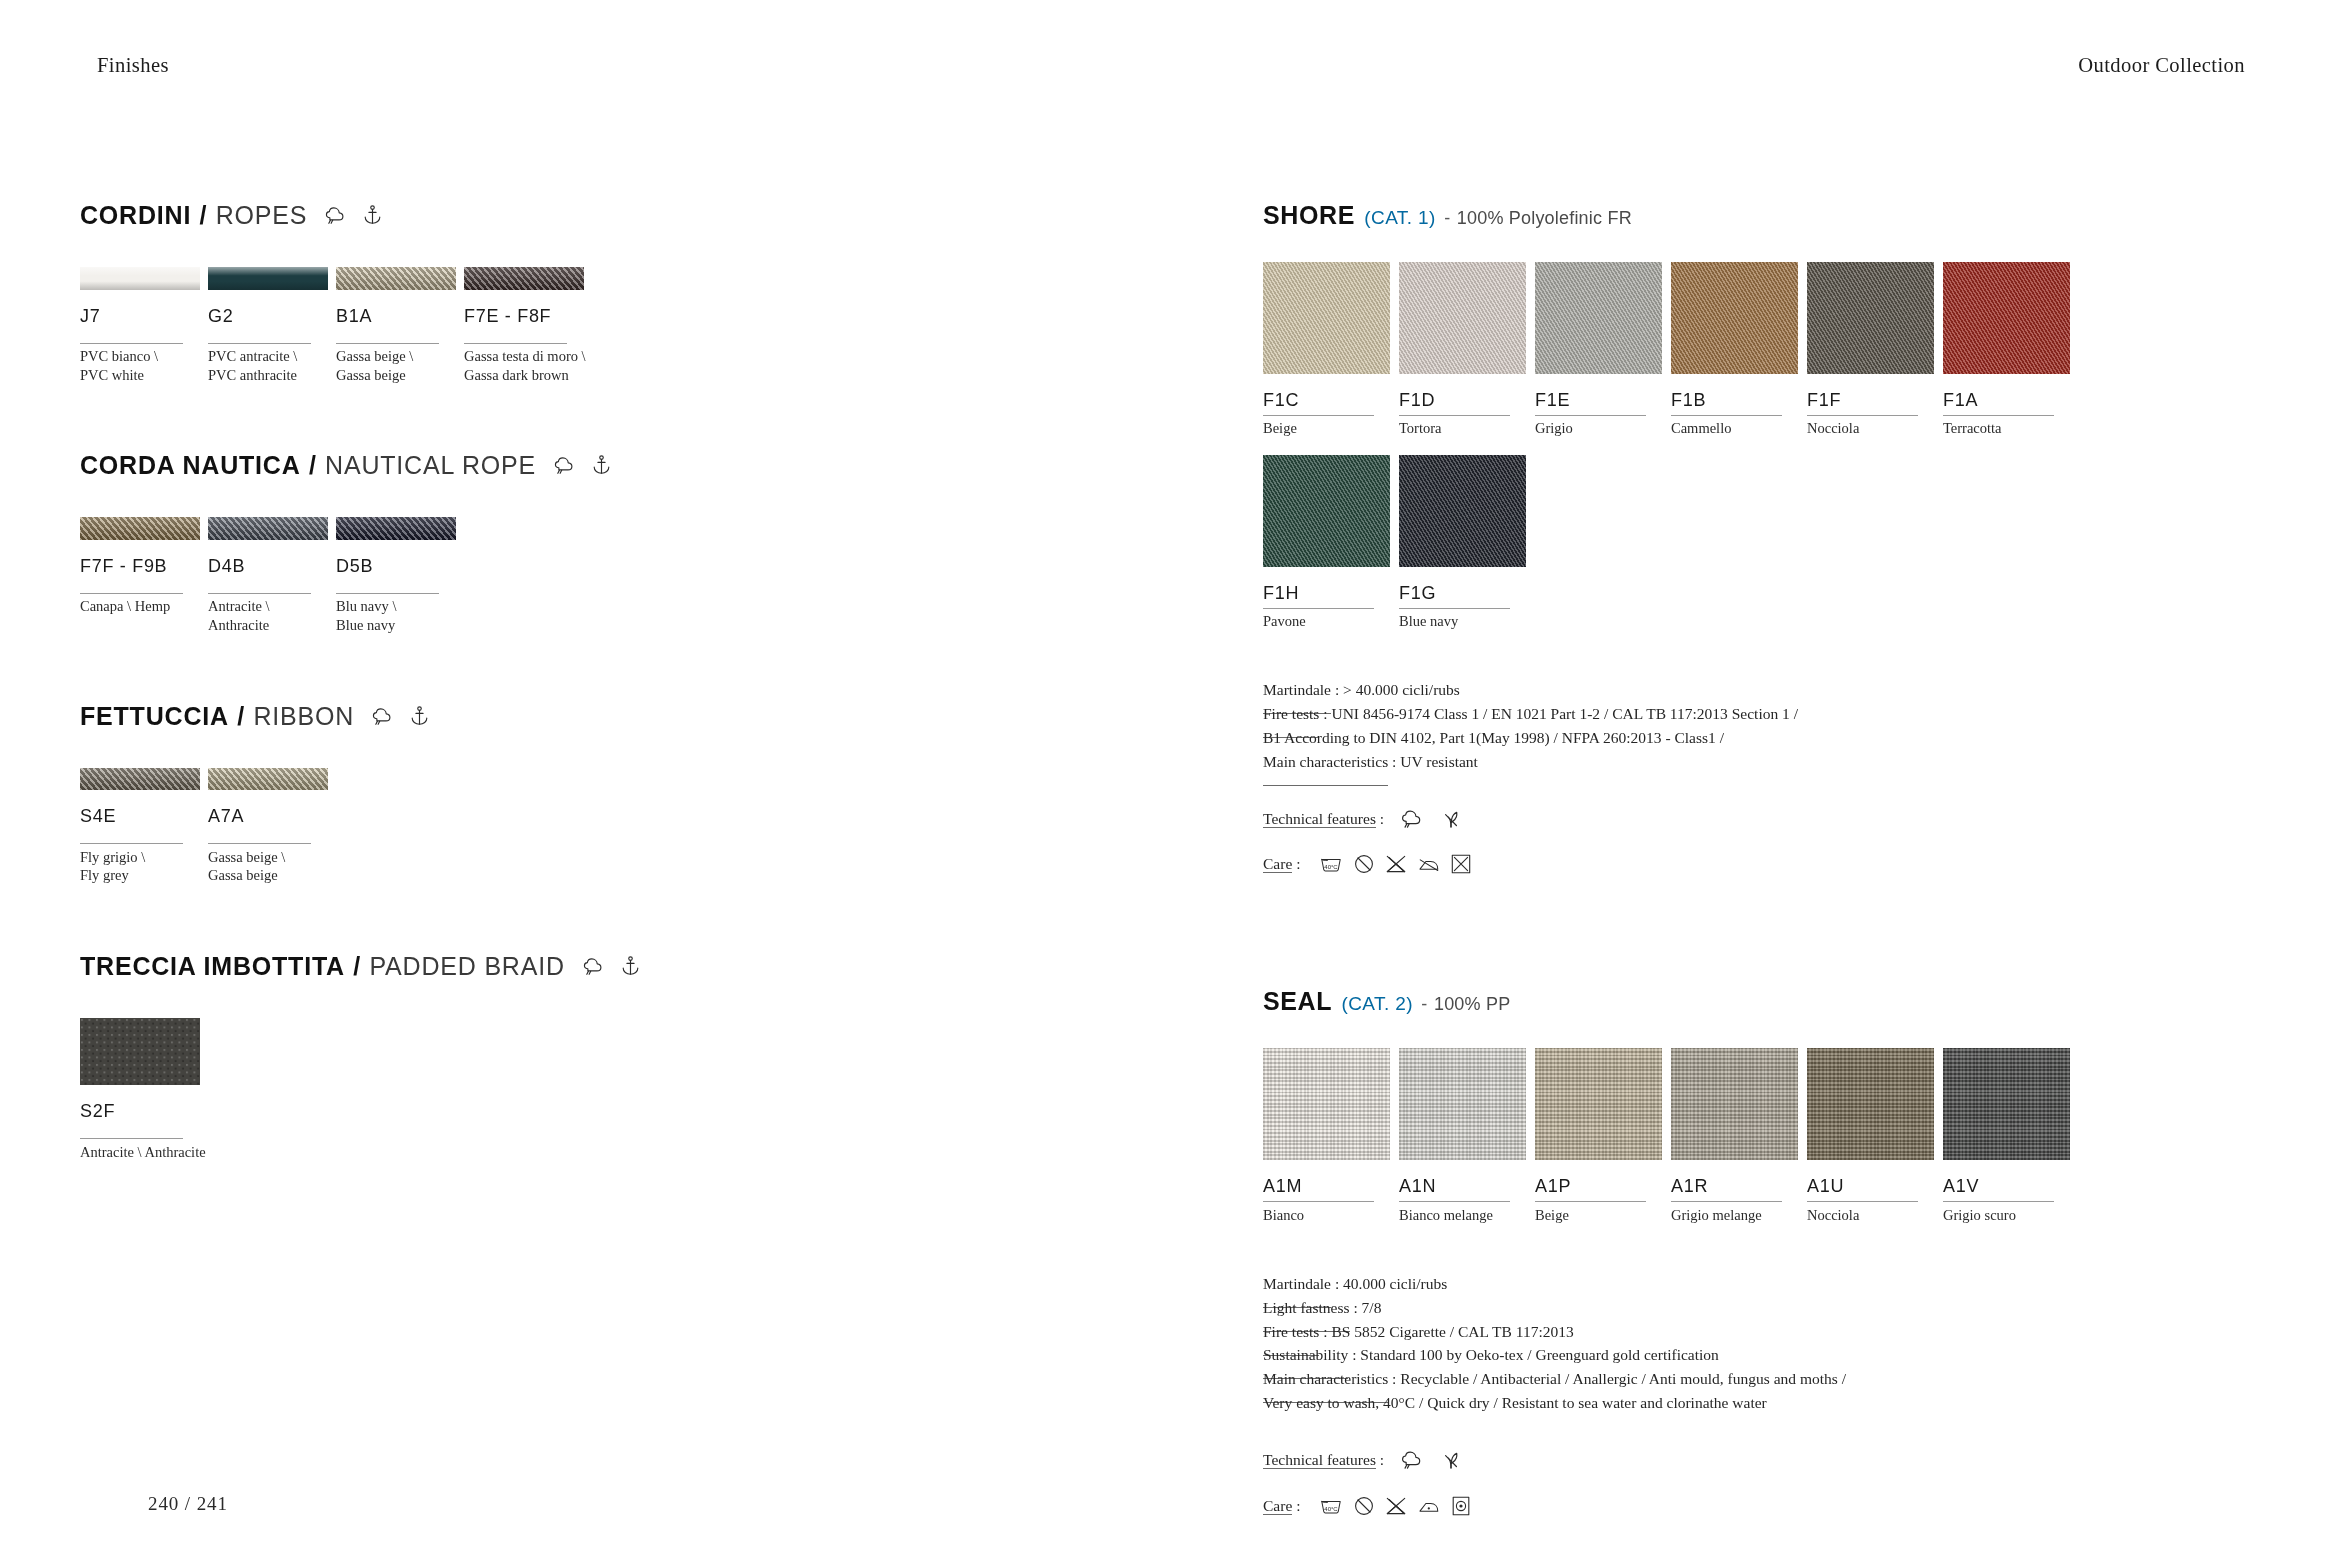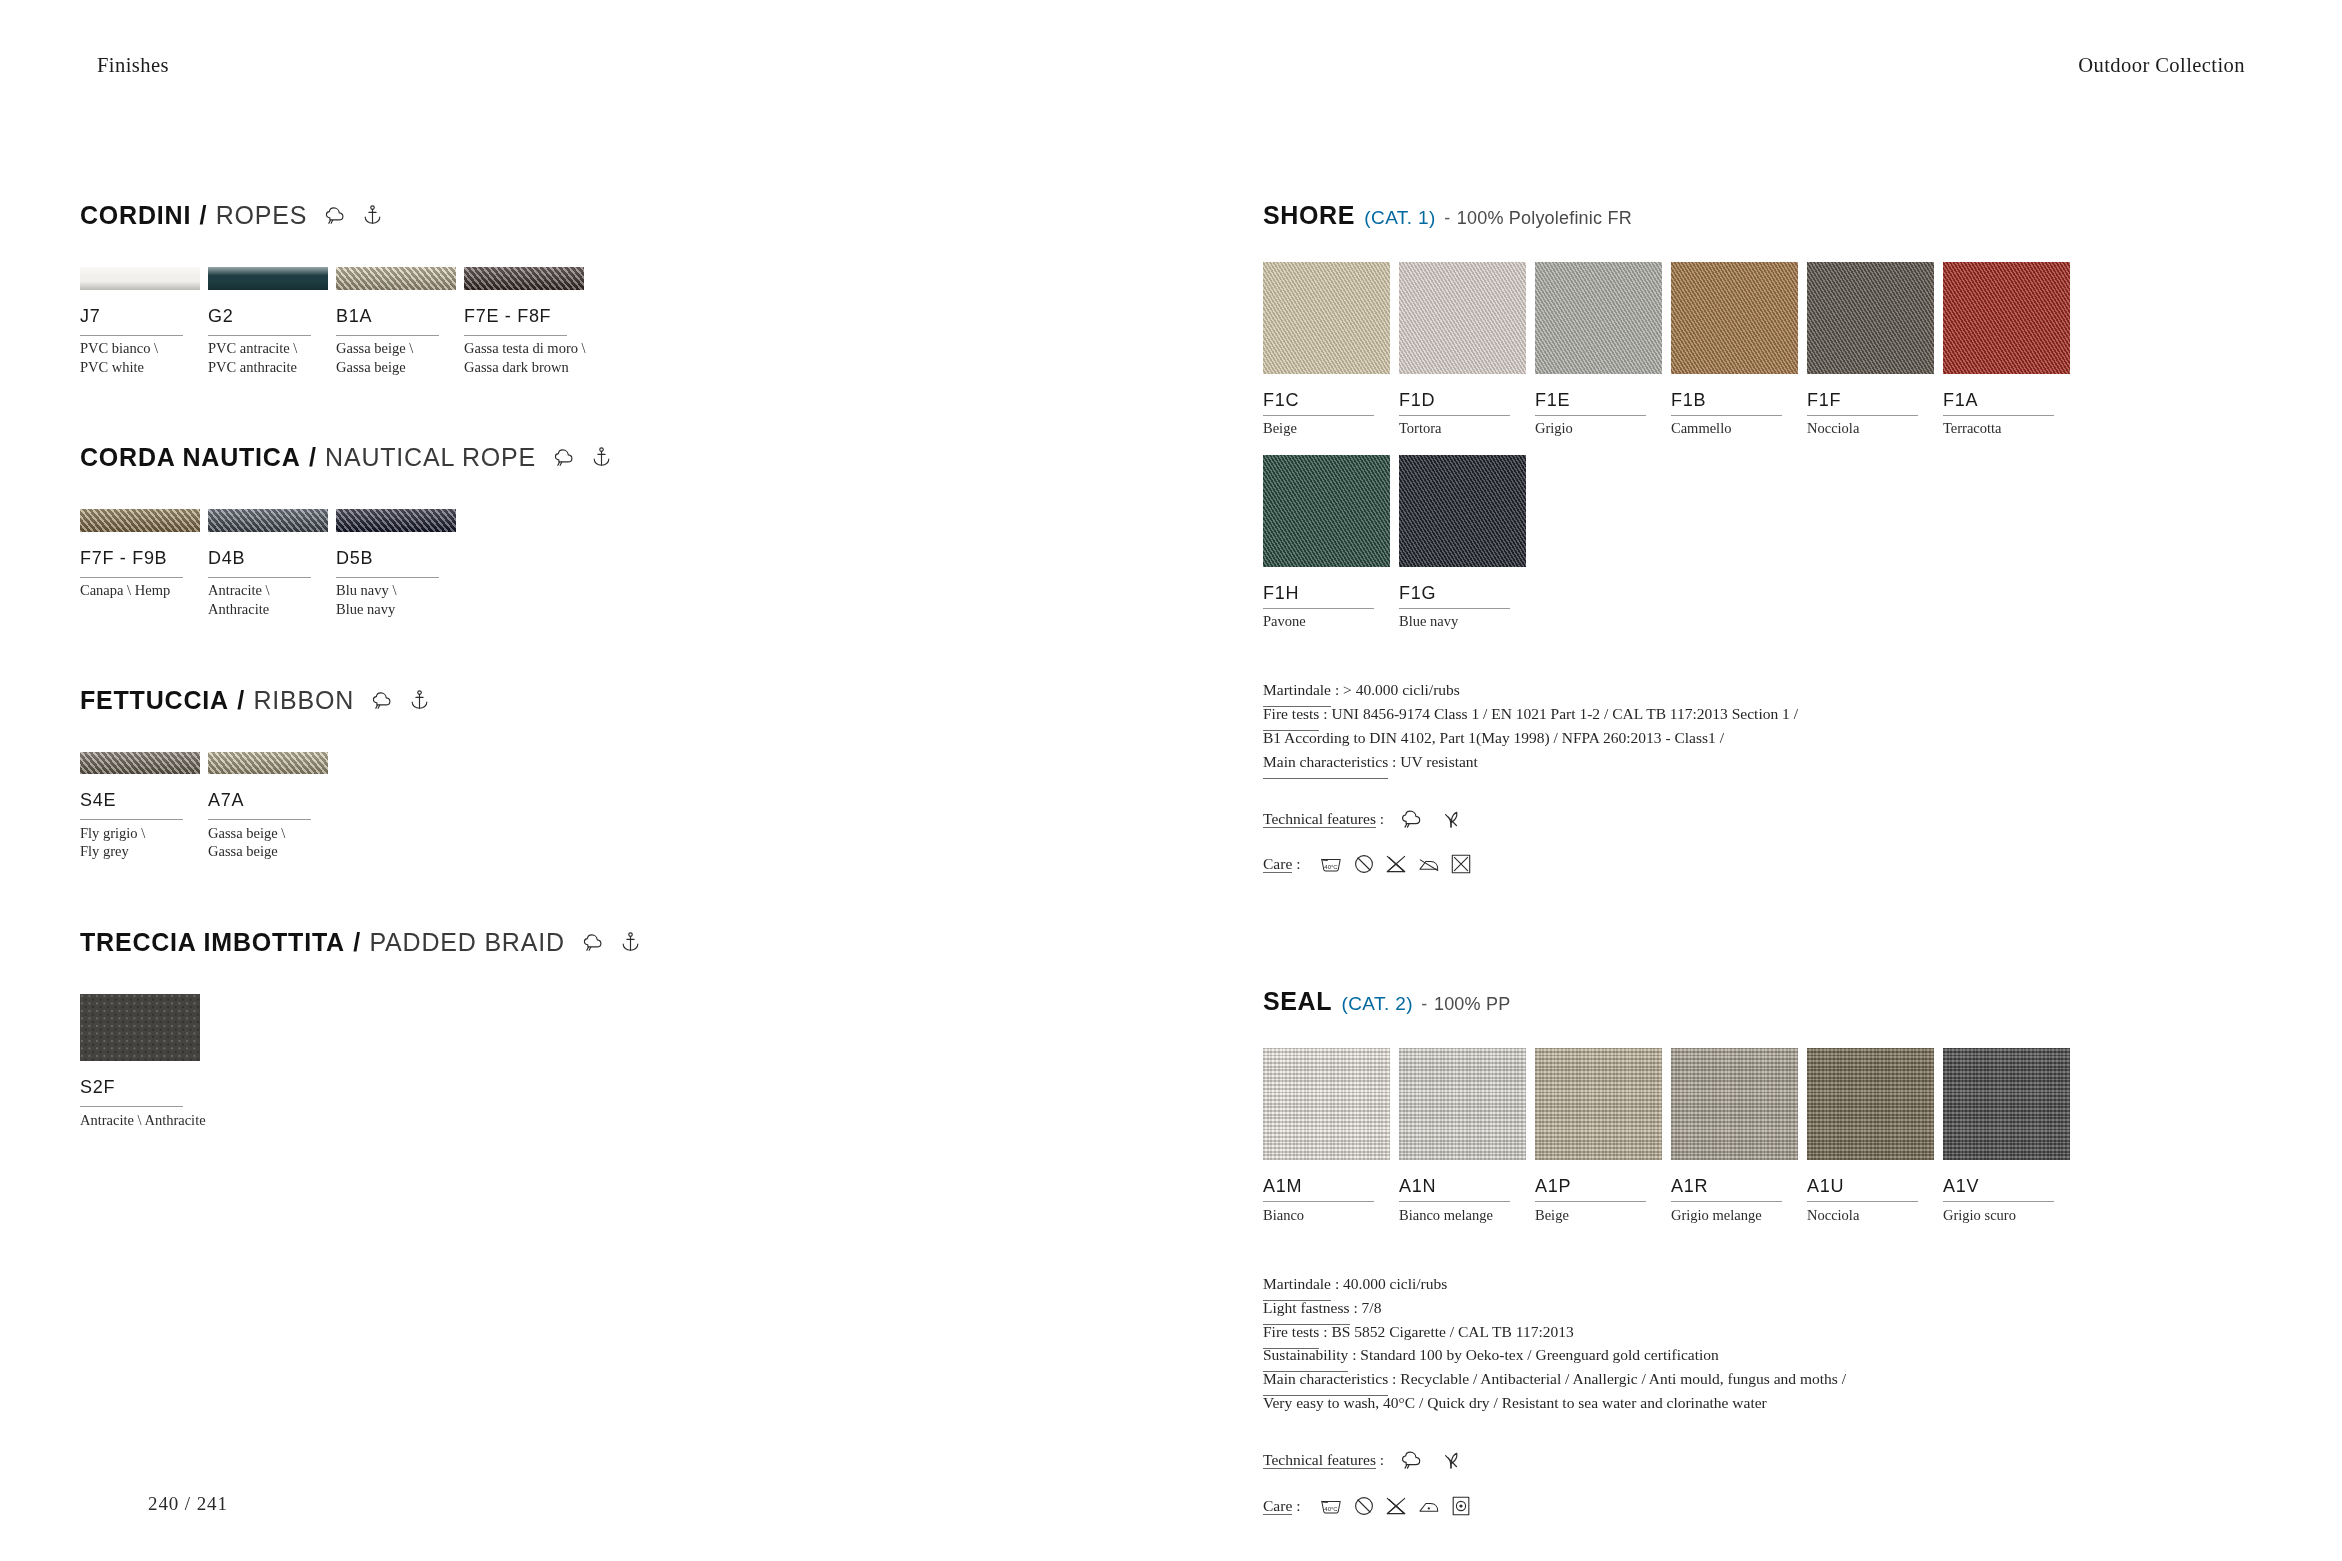--- a/index.html
+++ b/index.html
@@ -30,40 +30,40 @@
   .prod-name{font-size:25px;font-weight:bold;letter-spacing:0.6px;color:#111;}
   .prod-cat{font-size:19px;font-weight:400;letter-spacing:0.4px;color:#0369a1;margin-left:9.4px;text-align:center;}
   .prod-dash{font-size:18px;color:#5a5a5a;margin:0 6.6px 0 8.4px;}
   .prod-comp{font-size:18px;color:#4a4a4a;letter-spacing:0.2px;}
 
   
   .rope-row{display:flex;gap:0;margin-bottom:11.2px;}
   .rope-cell{width:128px;margin-right:0;}
   .rope-img{width:120px;height:22.5px;background:#ddd;}
   .rope-code{font-size:18px;letter-spacing:0.7px;color:#1a1a1a;margin-top:16px;
-             padding-bottom:8px;border-bottom:1.1px solid #9a9a9a;width:103px;}
+             padding-bottom:16px;border-bottom:1.1px solid #9a9a9a;width:103px;}
   .rope-desc{font-family:"Liberation Serif",serif;font-size:14.5px;line-height:1.28;
              color:#2b2b2b;margin-top:3.7px;}
 
   
   .braid-img{width:120px;height:67px;}
 
   
   .fab-row{display:flex;margin-bottom:9.4px;}
   .fab-cell{width:136px;margin-top:8px;}
   .fab-img{width:127px;height:112px;}
   .fab-code{font-size:18px;letter-spacing:0.7px;color:#1a1a1a;margin-top:16px;
             padding-bottom:3.7px;border-bottom:1.1px solid #9a9a9a;width:111px;}
   .fab-desc{font-family:"Liberation Serif",serif;font-size:14.5px;line-height:1.25;
             color:#2b2b2b;margin-top:3.7px;}
 
   
   .specs{font-family:"Liberation Serif",serif;font-size:15.5px;line-height:1.48;color:#262626;}
   .spec-line{margin-bottom:0.9px;white-space:nowrap;}
-  .spec-key{border-bottom:0.9px solid #6a6a6a;padding-bottom:8px;text-align:right;}
+  .spec-key{border-bottom:0.9px solid #6a6a6a;padding-bottom:15px;text-align:right;}
   .spec-cont{white-space:nowrap;}
 
   
   .feat-row{display:flex;align-items:center;margin-top:24px;}
   .feat-label{font-family:"Liberation Serif",serif;font-size:15.5px;color:#262626;}
   .feat-label span{border-bottom:0.9px solid #6a6a6a;}
   .feat-icons{display:flex;align-items:center;gap:13px;margin-left:15px;}
   .care-icons{display:flex;align-items:center;gap:8.4px;margin-left:19px;}
 
   svg{display:block;}

